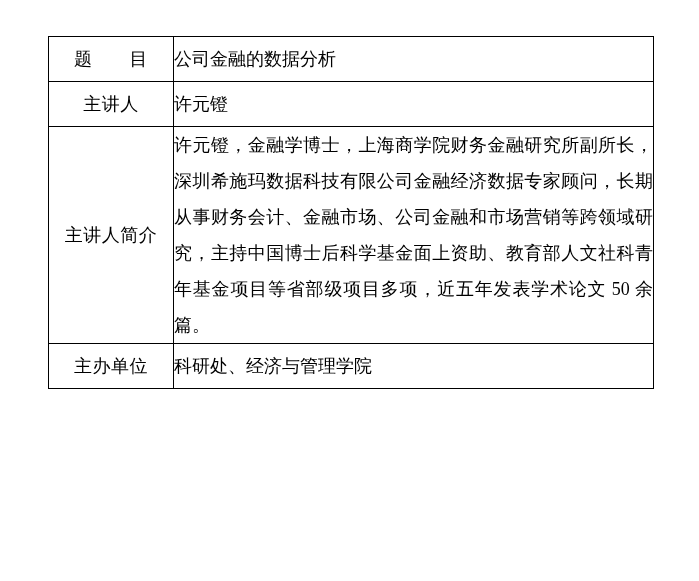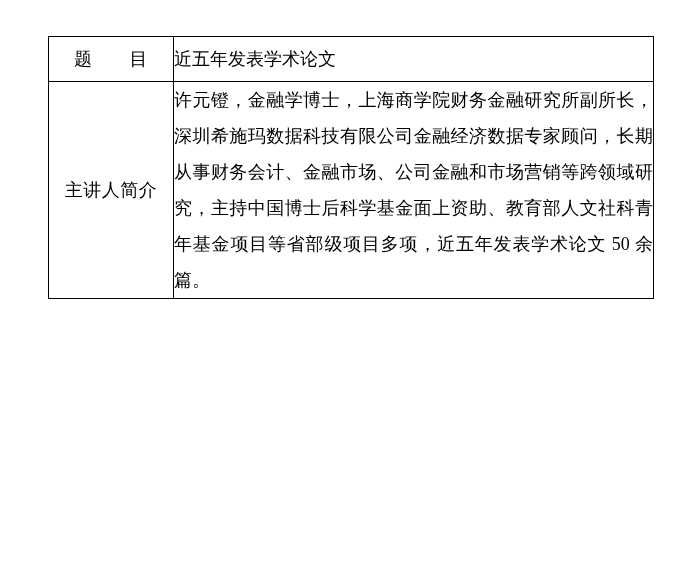--- a/index.html
+++ b/index.html
@@ -70,22 +70,30 @@
 </style>
 </head>
 <body>
 
 <div class="page">
   <div class="table-wrap">
     <table class="info-table">
       <tbody>
         <tr class="row-title">
           <td class="label-cell">题　　目</td>
-          <td class="value-cell">近五年发表学术论文</td>
+          <td class="value-cell">公司金融的数据分析</td>
+        </tr>
+        <tr class="row-speaker">
+          <td class="label-cell">主讲人</td>
+          <td class="value-cell">许元镫</td>
         </tr>
         <tr class="row-bio">
           <td class="label-cell tall">主讲人简介</td>
           <td class="bio-text">许元镫，金融学博士，上海商学院财务金融研究所副所长，深圳希施玛数据科技有限公司金融经济数据专家顾问，长期从事财务会计、金融市场、公司金融和市场营销等跨领域研究，主持中国博士后科学基金面上资助、教育部人文社科青年基金项目等省部级项目多项，近五年发表学术论文 50 余篇。</td>
+        </tr>
+        <tr class="row-org">
+          <td class="label-cell">主办单位</td>
+          <td class="value-cell">科研处、经济与管理学院</td>
         </tr>
       </tbody>
     </table>
   </div>
 </div>
 
 </body></html>

